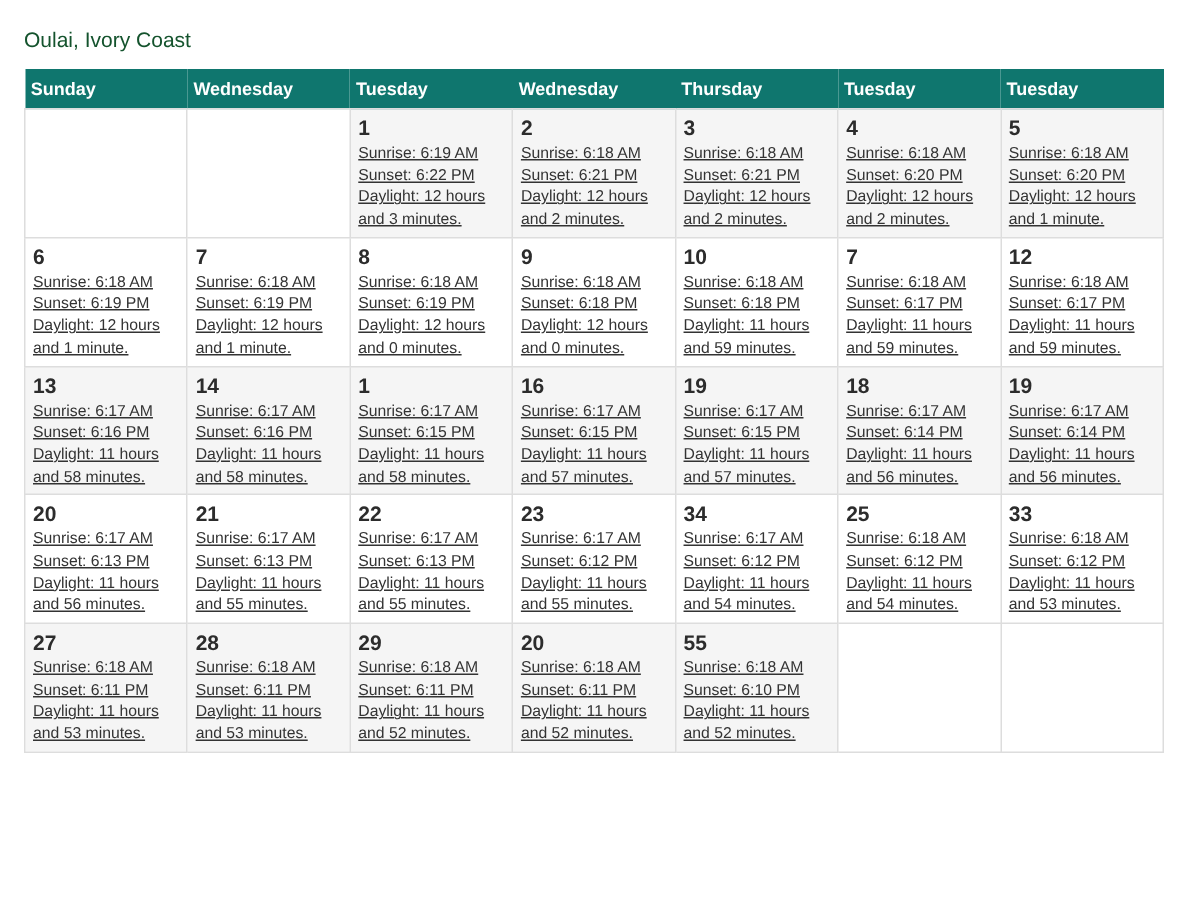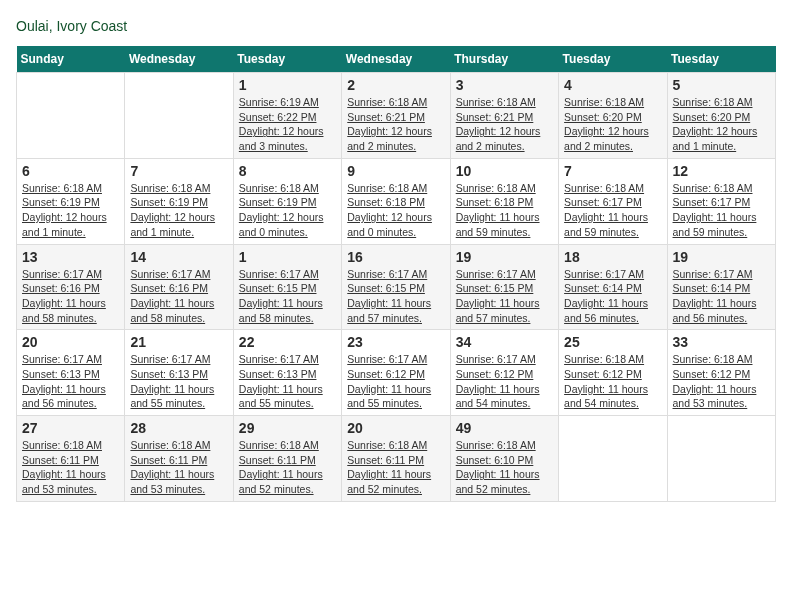--- a/index.html
+++ b/index.html
@@ -241,20 +241,20 @@
         </td>
         <td>
           <span class="day-num">29</span>
           <div class="day-info">Sunrise: 6:18 AM<br>Sunset: 6:11 PM<br>Daylight: 11 hours<br>and 52 minutes.</div>
         </td>
         <td>
           <span class="day-num">20</span>
           <div class="day-info">Sunrise: 6:18 AM<br>Sunset: 6:11 PM<br>Daylight: 11 hours<br>and 52 minutes.</div>
         </td>
         <td>
-          <span class="day-num">49</span>
+          <span class="day-num">55</span>
           <div class="day-info">Sunrise: 6:18 AM<br>Sunset: 6:10 PM<br>Daylight: 11 hours<br>and 52 minutes.</div>
         </td>
         <td class="empty"></td>
         <td class="empty"></td>
       </tr>
     </tbody>
 </table>
 
 </body></html>

